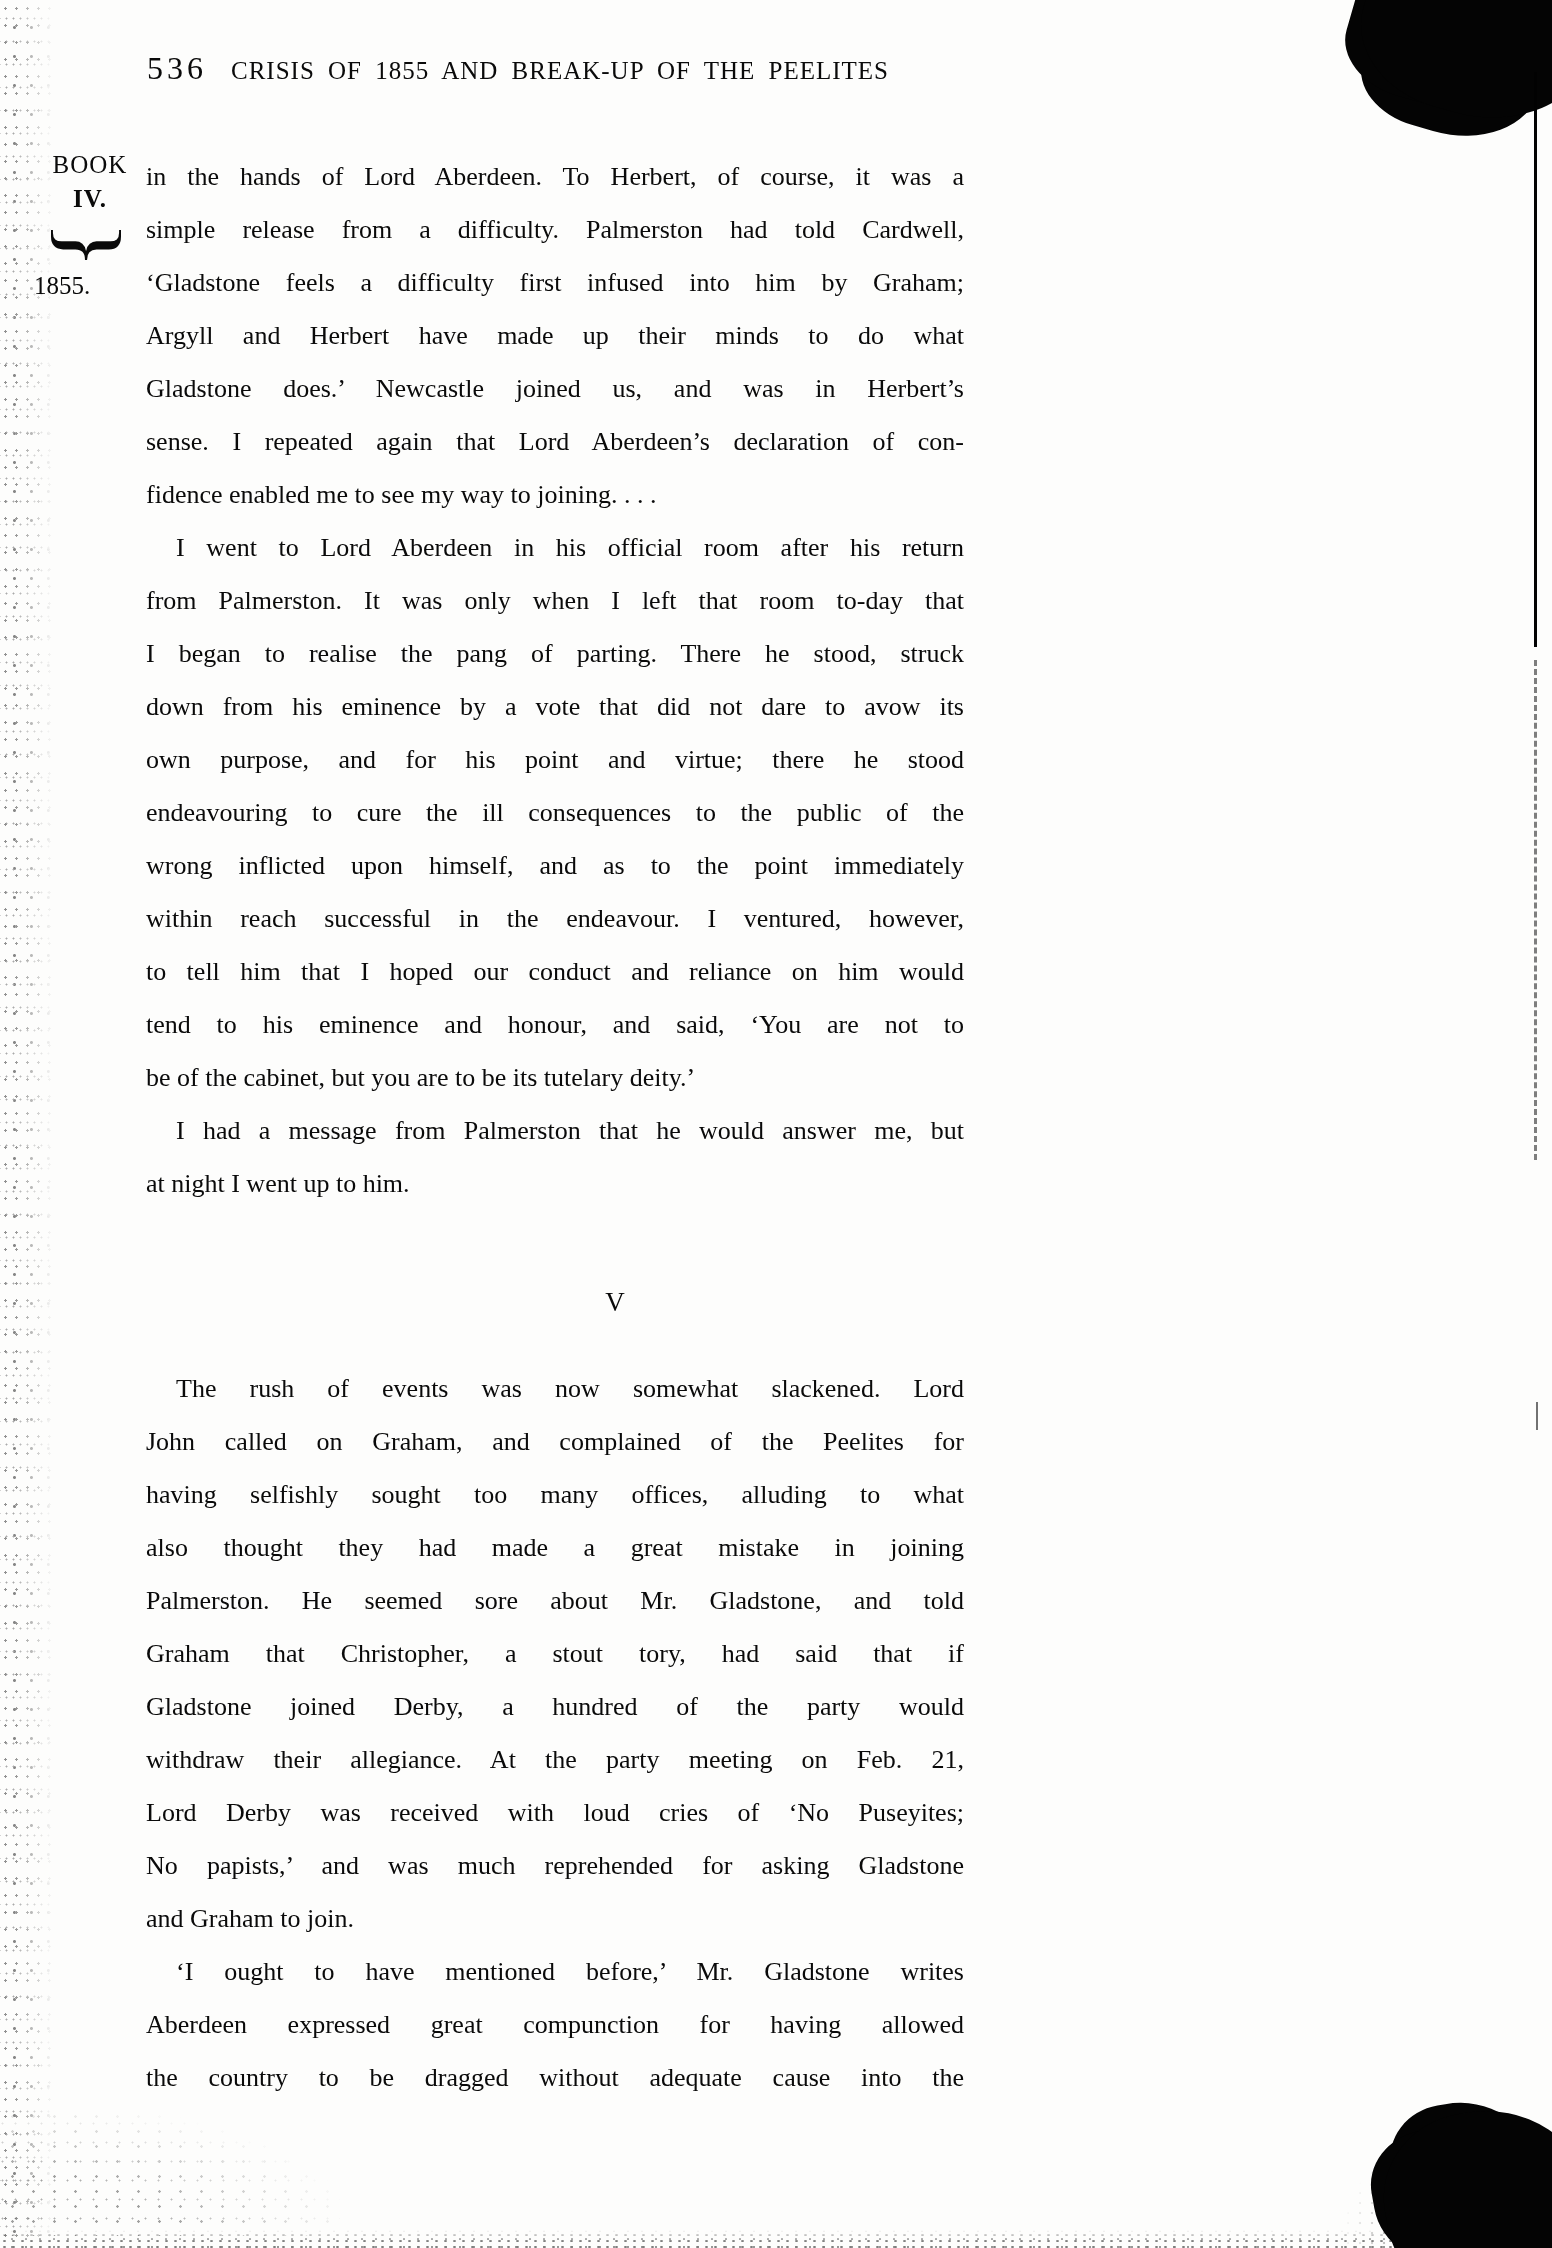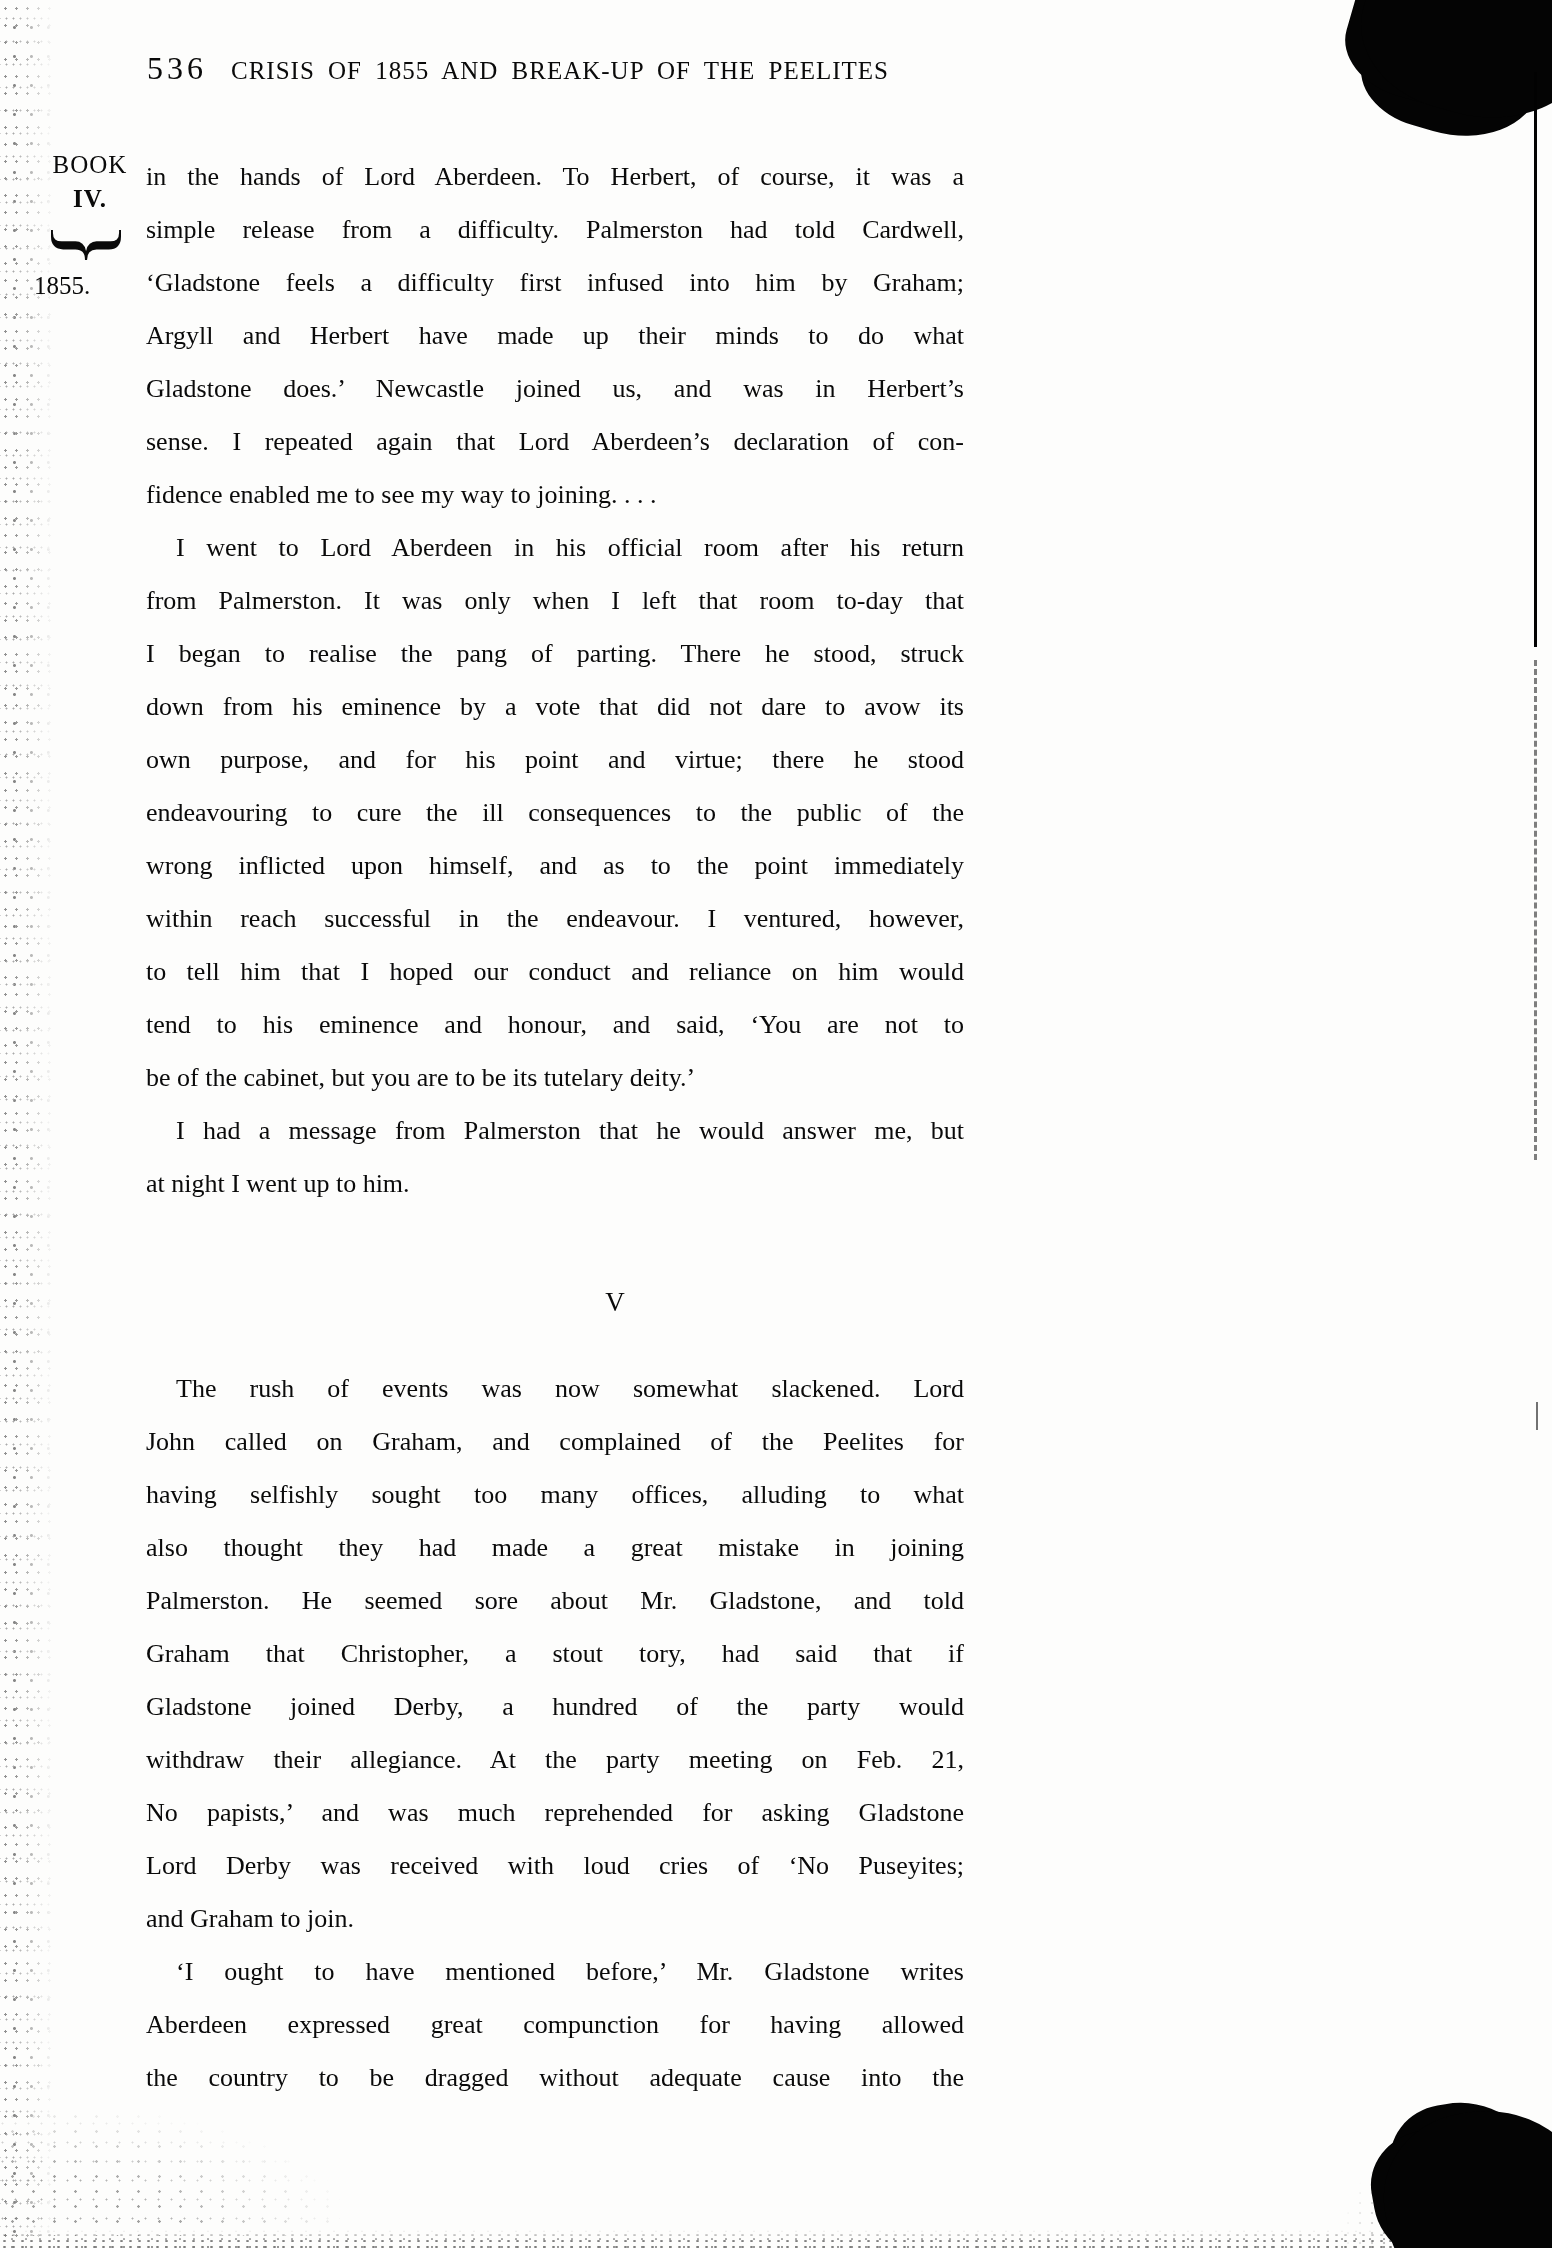--- a/index.html
+++ b/index.html
@@ -139,22 +139,22 @@
       <div class="sec-head">V</div>
       <div class="para">
         <div class="line j indent">The rush of events was now somewhat slackened. Lord</div>
         <div class="line j">John called on Graham, and complained of the Peelites for</div>
         <div class="line j">having selfishly sought too many offices, alluding to what</div>
         <div class="line j">also thought they had made a great mistake in joining</div>
         <div class="line j">Palmerston. He seemed sore about Mr. Gladstone, and told</div>
         <div class="line j">Graham that Christopher, a stout tory, had said that if</div>
         <div class="line j">Gladstone joined Derby, a hundred of the party would</div>
         <div class="line j">withdraw their allegiance. At the party meeting on Feb. 21,</div>
+        <div class="line j">Lord Derby was received with loud cries of ‘No Puseyites;</div>
         <div class="line j">No papists,’ and was much reprehended for asking Gladstone</div>
-        <div class="line j">Lord Derby was received with loud cries of ‘No Puseyites;</div>
         <div class="line">and Graham to join.</div>
       </div>
       <div class="para">
         <div class="line j indent">‘I ought to have mentioned before,’ Mr. Gladstone writes</div>
         <div class="line j">Aberdeen expressed great compunction for having allowed</div>
         <div class="line j">the country to be dragged without adequate cause into the</div>
       </div>
     </main>
 
 </div>

